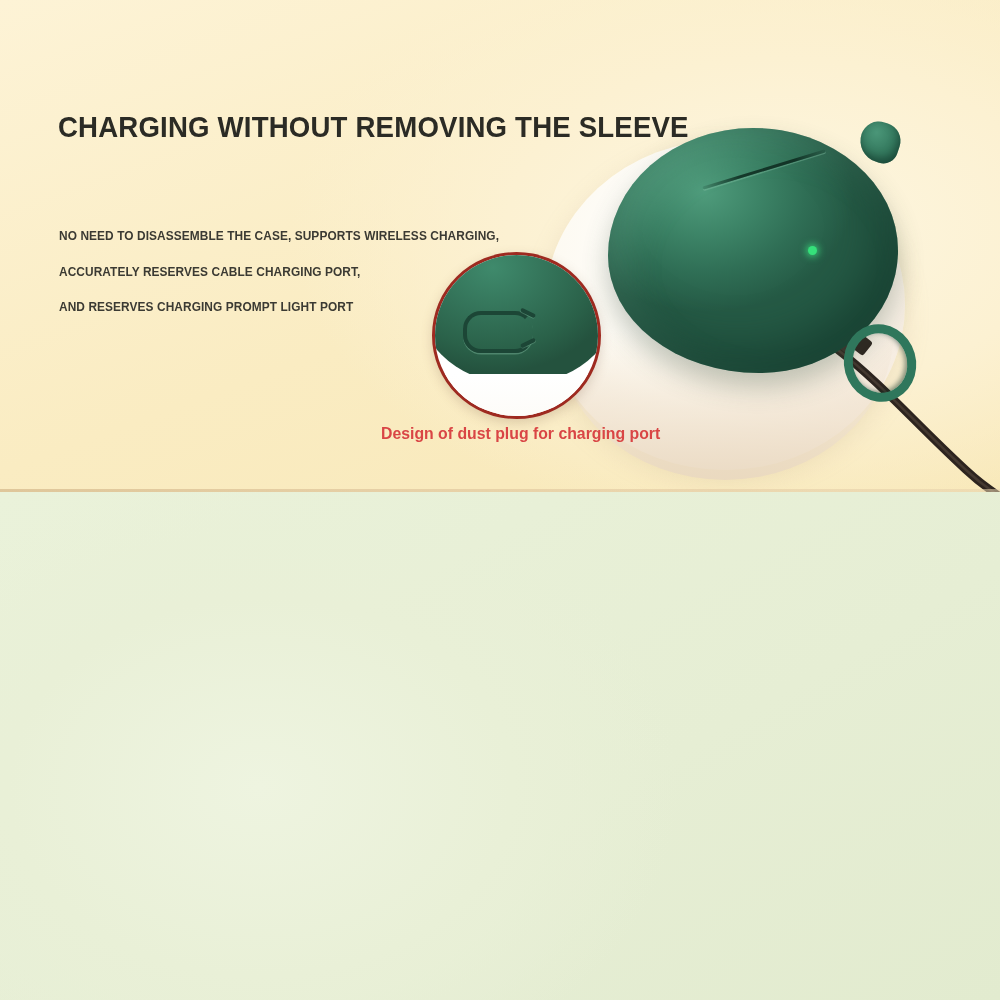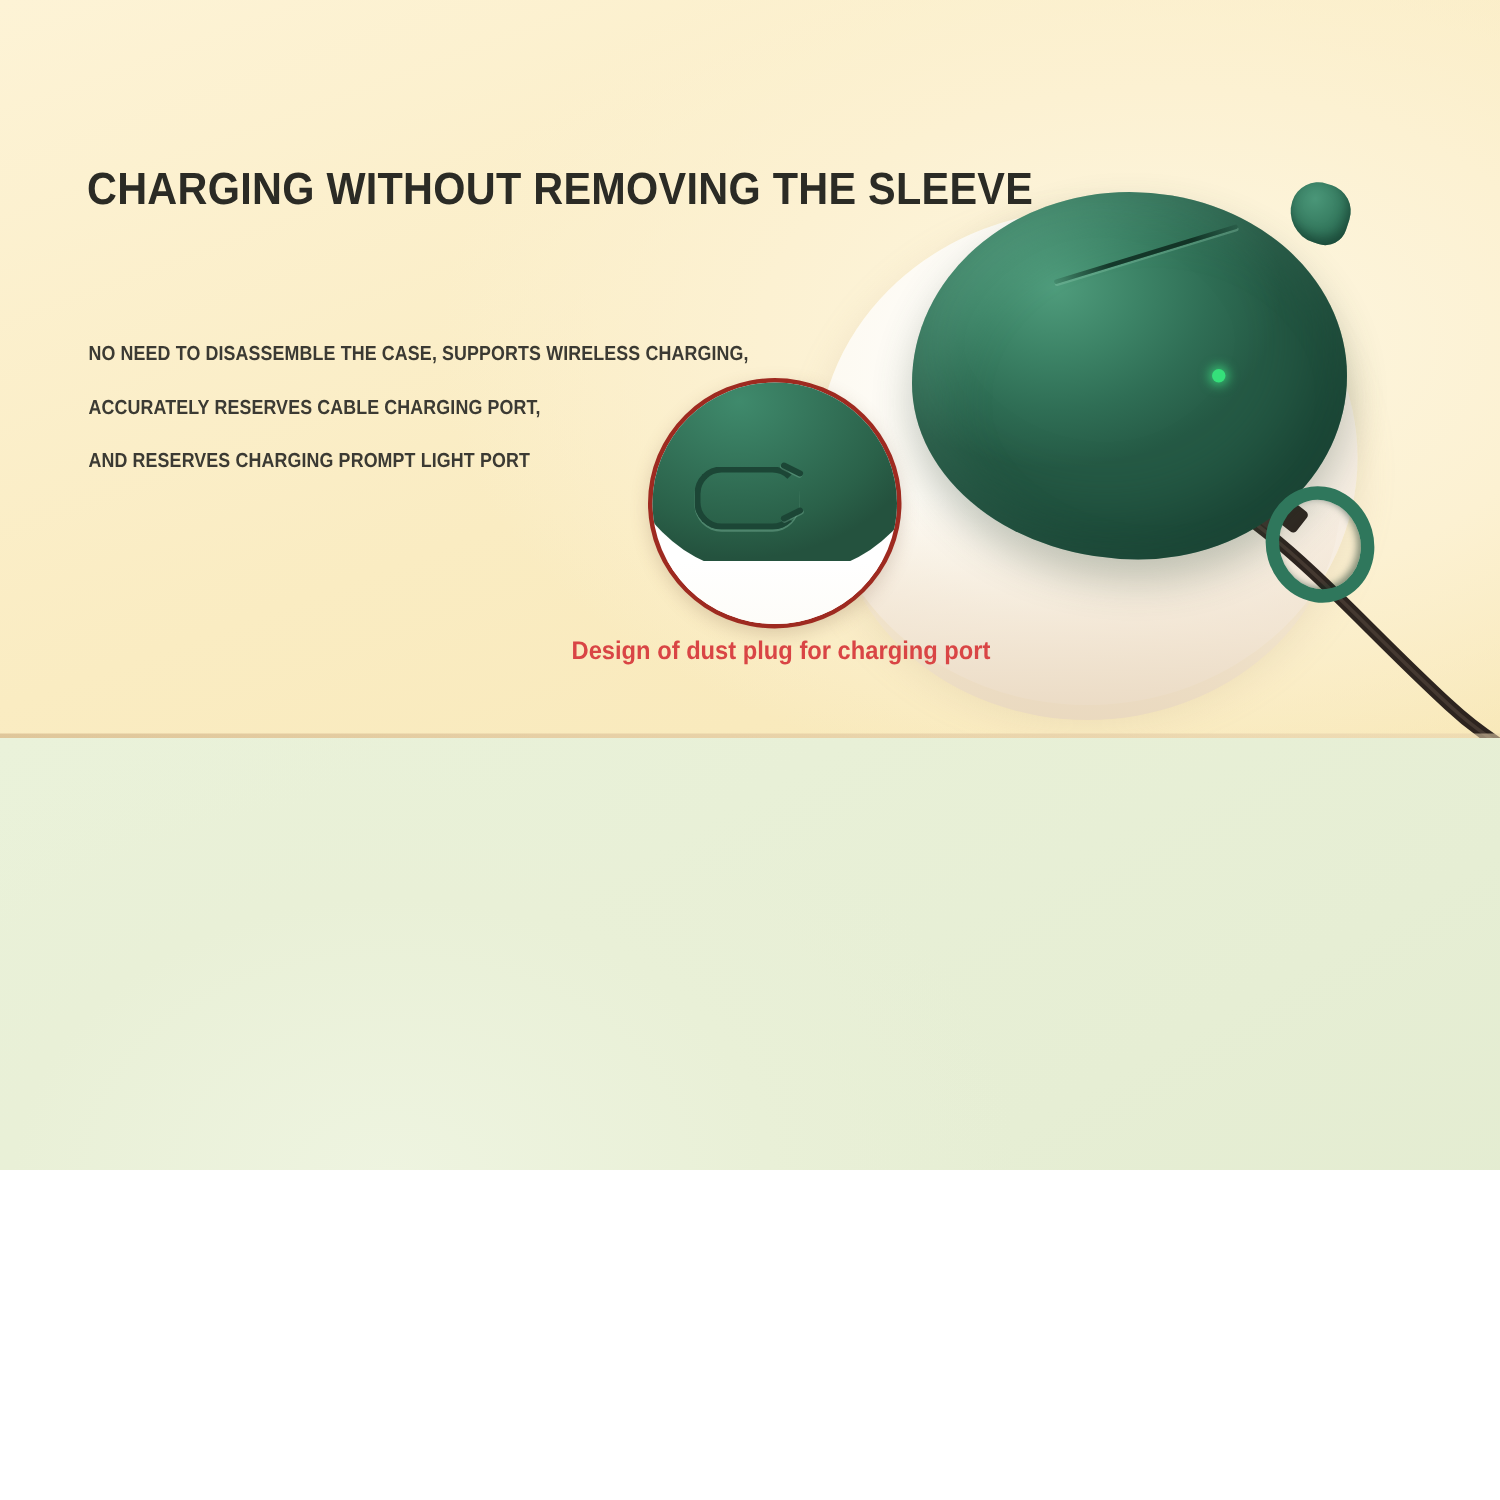--- a/index.html
+++ b/index.html
@@ -7,21 +7,21 @@
     padding: 0;
     background: #ffffff;
   }
   body {
     font-family: "Liberation Sans", sans-serif;
   }
 
   #page {
     position: relative;
     width: 1000px;
-    height: 780px;
+    height: 1000px;
     overflow: hidden;
   }
 
   
   #panel-top {
     position: absolute;
     left: 0; top: 0;
     width: 1000px; height: 492px;
     background:
       radial-gradient(ellipse 680px 420px at 78% 46%, #fdf6e0 0%, #fcf1d2 40%, rgba(252,241,210,0) 72%),

